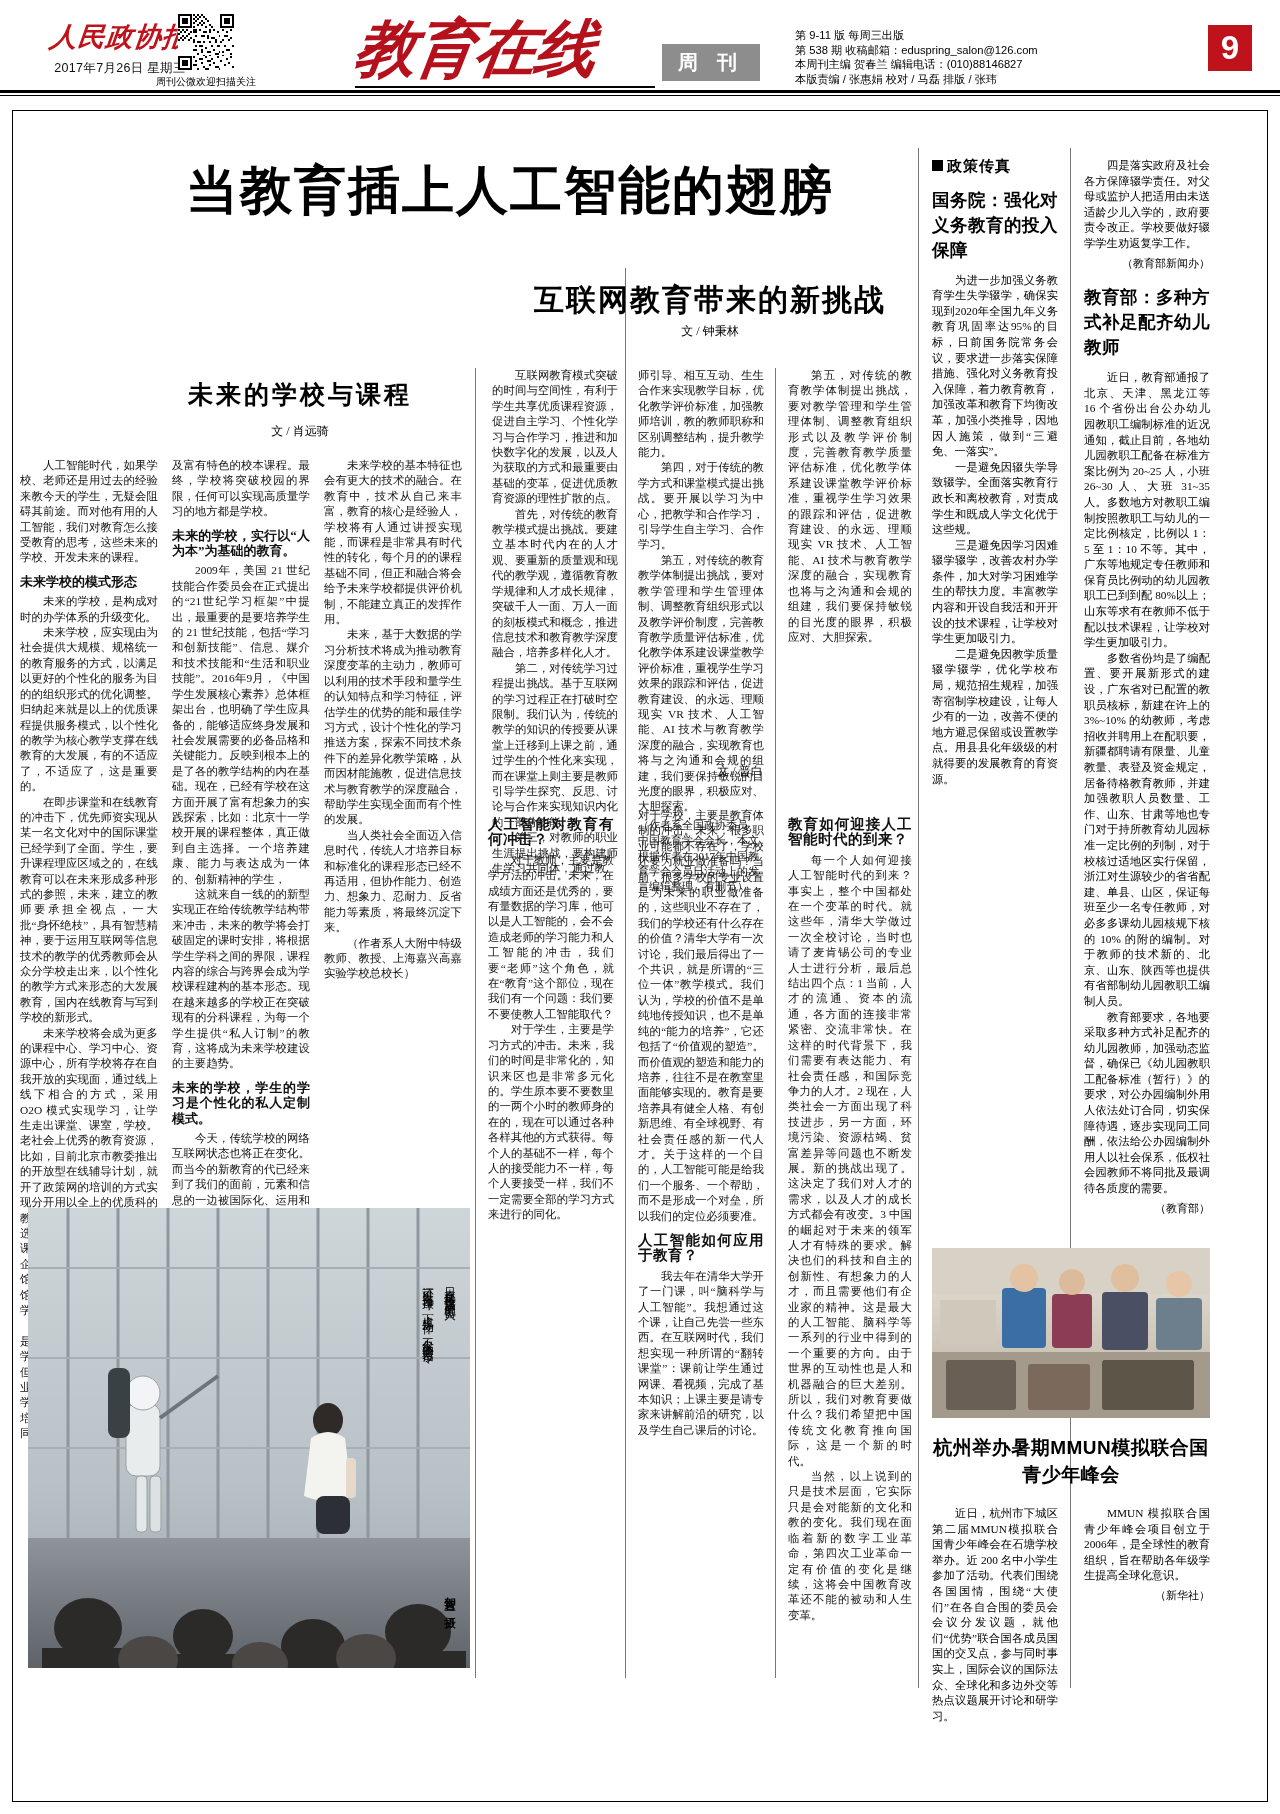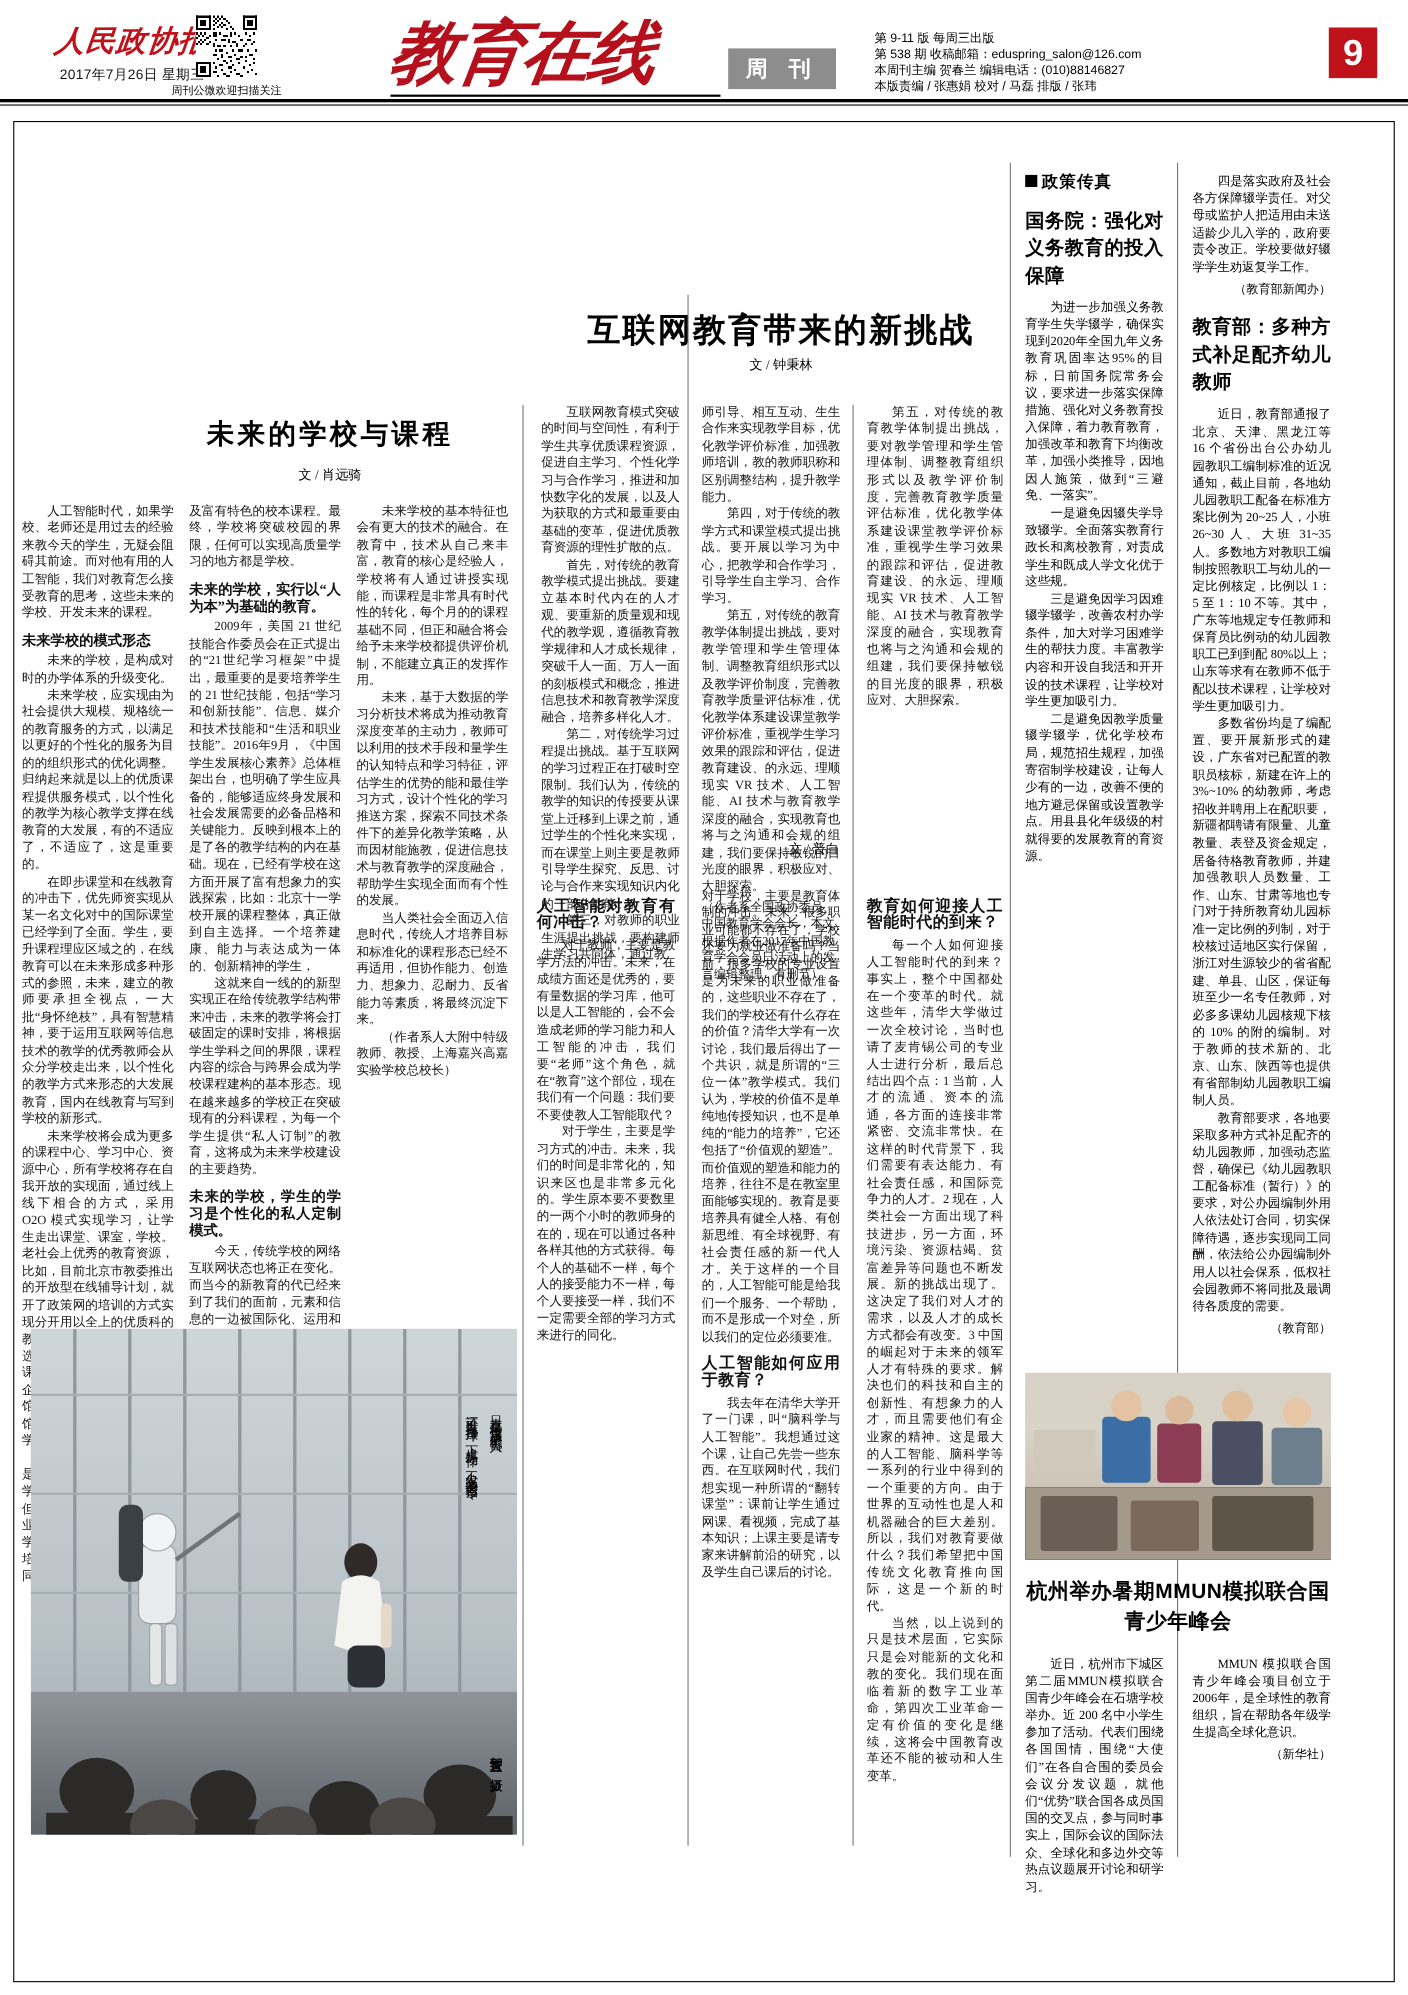--- a/index.html
+++ b/index.html
@@ -326,20 +326,21 @@
     <div class="frame"></div>
 
     <div class="cols">
 
       <div class="vrule" style="left:455px; top:250px; height:1310px;"></div>
       <div class="vrule" style="left:605px; top:150px; height:1410px;"></div>
       <div class="vrule" style="left:755px; top:250px; height:1310px;"></div>
       <div class="vrule" style="left:898px; top:30px; height:1540px;"></div>
       <div class="vrule" style="left:1050px; top:30px; height:1540px;"></div>
 
+      <div class="mainhead">当教育插上人工智能的翅膀</div>
 
       <div class="sechead-1">未来的学校与课程</div>
       <div class="byline-1">文 / 肖远骑</div>
 
       <div class="sechead-2">互联网教育带来的新挑战</div>
       <div class="byline-2">文 / 钟秉林</div>
 
       <div class="byline-3">文 / 普白</div>
 
       <div class="tcol" style="left:0px; top:340px; width:138px; height:880px;">

